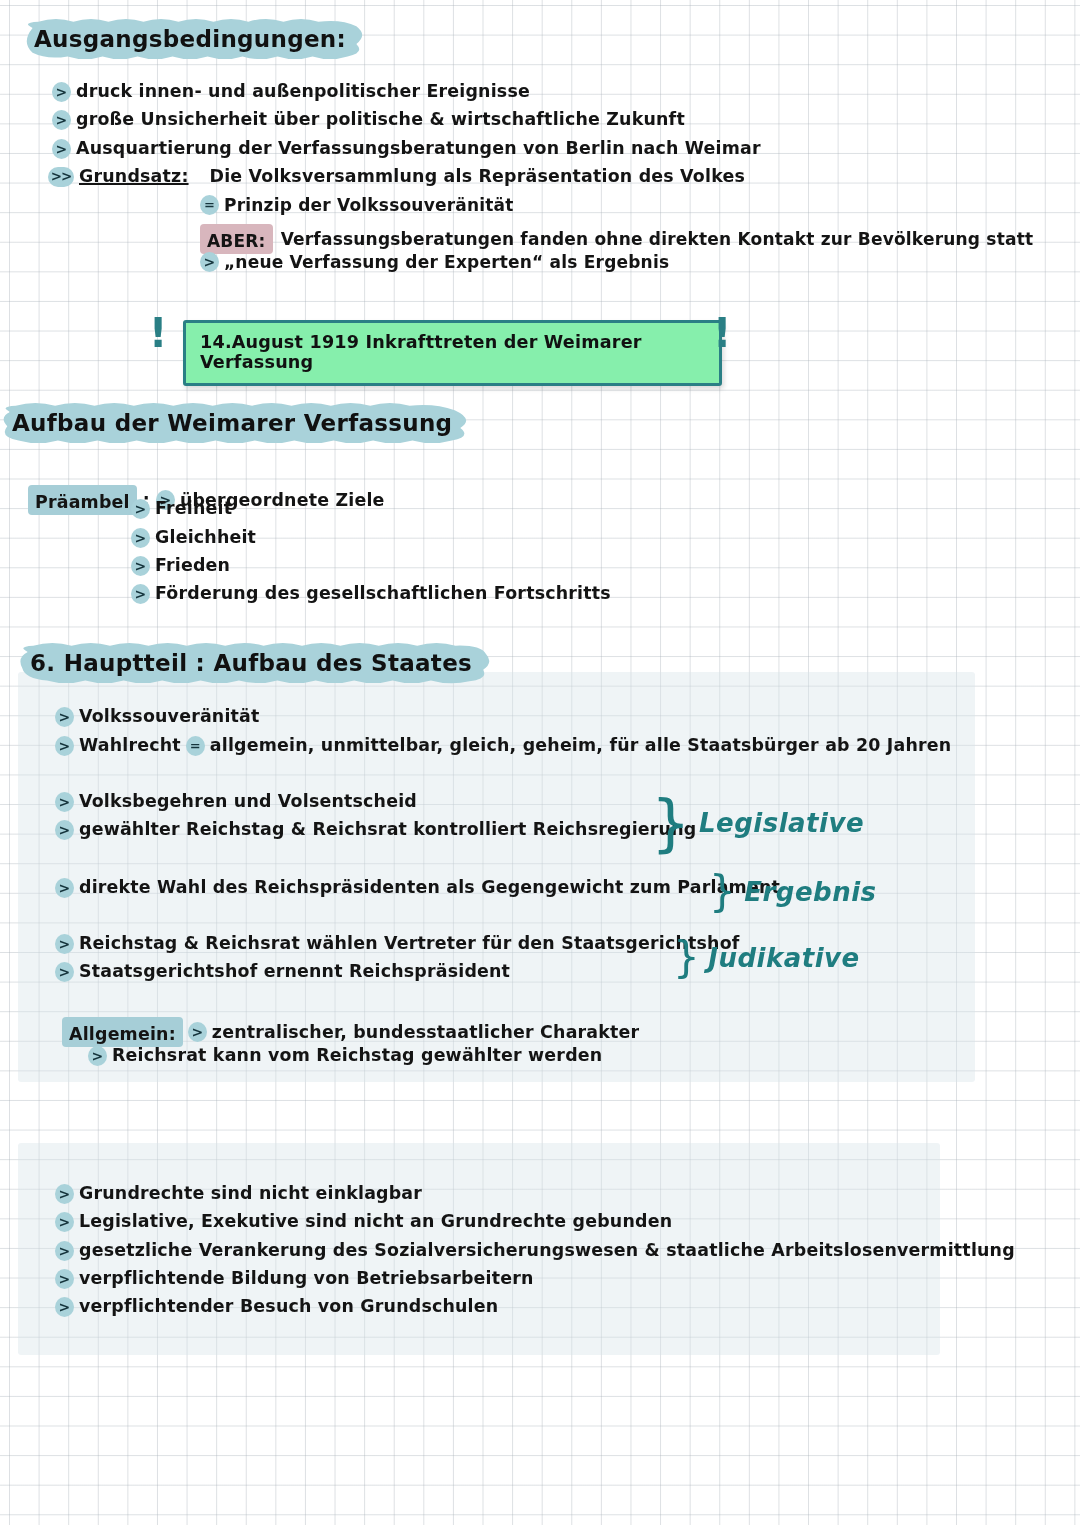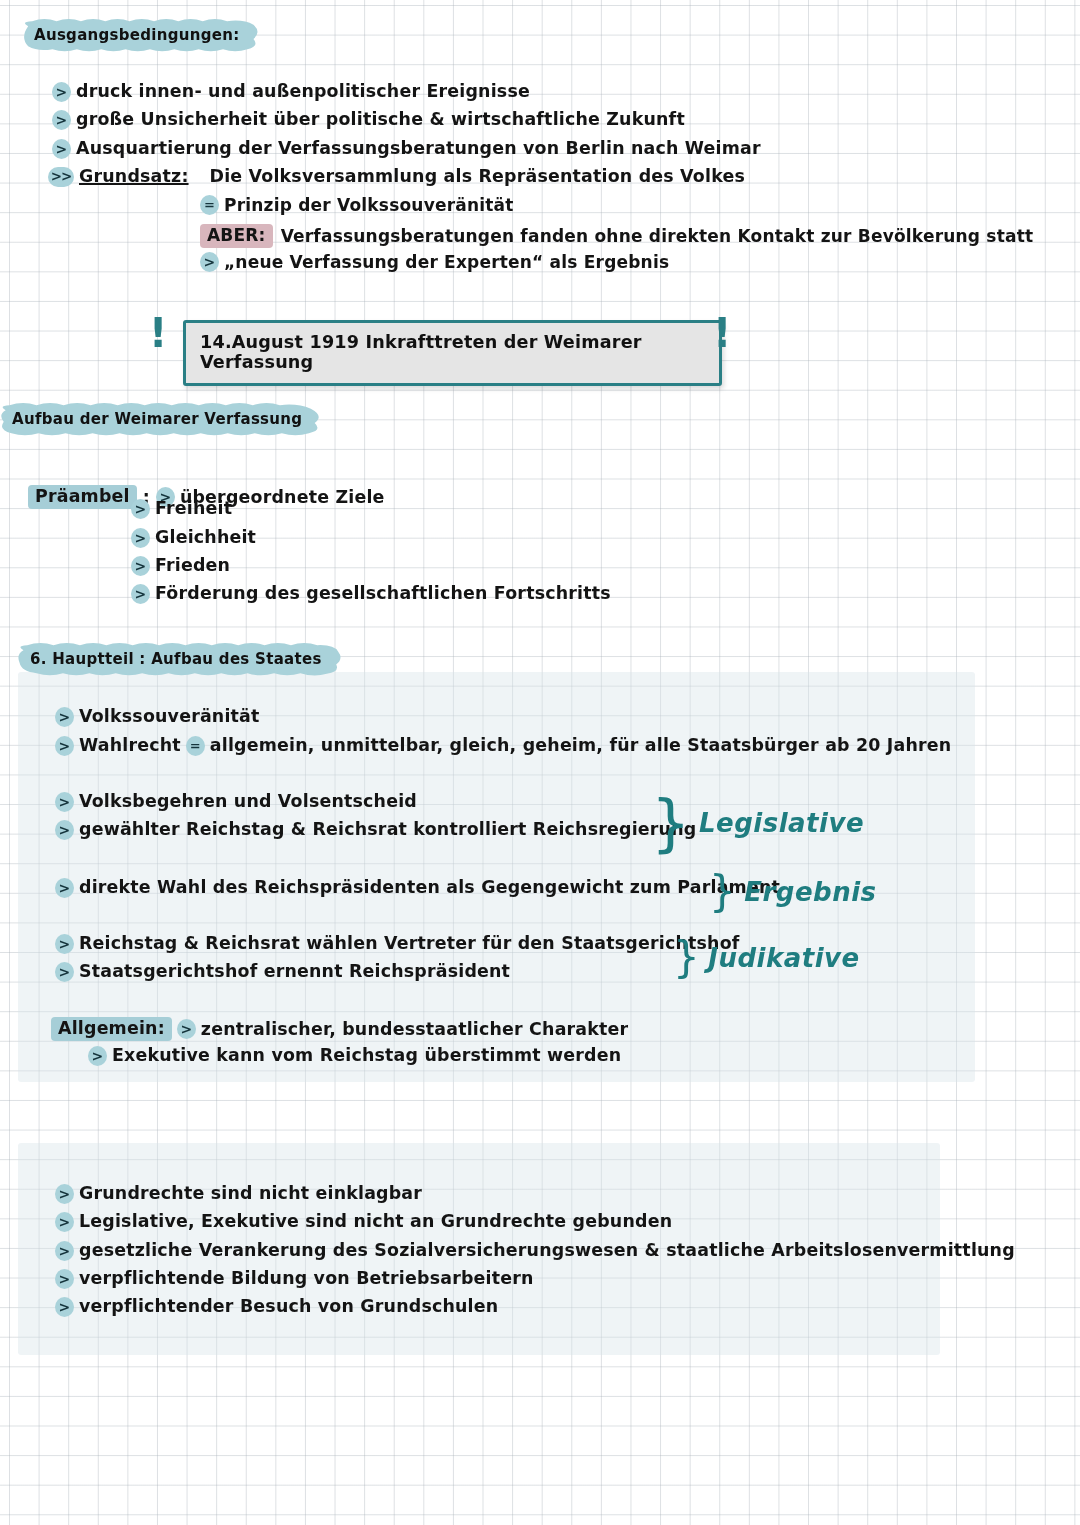--- a/index.html
+++ b/index.html
@@ -43,39 +43,39 @@
     letter-spacing: 0.2px;
     line-height: 1.1;
     font-weight: 600;
   }
 
   
   .cloud-head {
     position: absolute;
     display: inline-flex;
     align-items: center;
-    font-size: 15px;
+    font-size: 23px;
     font-weight: 700;
     letter-spacing: 0.3px;
     color: #111;
     padding: 7px 22px 8px 16px;
     z-index: 3;
   }
   .cloud-head .cloud-bg {
     position: absolute;
     left: 0; right: 0; top: 0; bottom: 0;
     z-index: -1;
   }
   .cloud-head .cloud-bg svg { display: block; width: 100%; height: 100%; }
   .cloud-head > span.txt { position: relative; z-index: 2; }
 
   
   .hl {
     display: inline-block;
-    padding: 2px 7px 3px 7px;
+    padding: 8px 7px 3px 7px;
     border-radius: 4px;
     background: #a6ced7;
     font-weight: 700;
   }
   .hl.pink { background: #d8b6bd; }
   .hl.underline-txt { text-decoration: underline; text-decoration-thickness: 2px; background: none; padding: 0; }
 
   
   .bul {
     display: inline-flex;
@@ -95,21 +95,21 @@
   .bul.wide { width: 26px; border-radius: 11px; font-size: 13.5px; letter-spacing: -1px; }
   .bul.eq { font-size: 13px; }
   .bul.inline { margin-left: 5px; }
 
   
   .boxed {
     position: absolute;
     display: flex;
     align-items: center;
     border: 3px solid #2a7f85;
-    background: #e5e5e5;
+    background: #86efac;
     border-radius: 3px;
     padding: 9px 14px 11px 14px;
     font-size: 17.6px;
     font-weight: 600;
     color: #111;
     letter-spacing: 0.2px;
     box-shadow: 2px 3px 5px rgba(0,0,0,0.14);
   }
   .bang {
     position: absolute;
@@ -292,28 +292,28 @@
   </div>
   <div class="hand" style="left:709px; top:875px;">
     <span class="brace small">}</span>
     <span>Ergebnis</span>
   </div>
   <div class="hand" style="left:673px; top:941px;">
     <span class="brace small">}</span>
     <span>Judikative</span>
   </div>
 
-  <div class="row" style="left:51px; top:1017px;">
+  <div class="row" style="left:62px; top:1017px;">
     <span class="hl">Allgemein:</span>
     <span class="bul inline">&gt;</span>
     <span>zentralischer, bundesstaatlicher Charakter</span>
   </div>
   <div class="row" style="left:88px; top:1046px;">
     <span class="bul">&gt;</span>
-    <span>Exekutive kann vom Reichstag überstimmt werden</span>
+    <span>Reichsrat kann vom Reichstag gewählter werden</span>
   </div>
 
 
   <div class="row" style="left:55px; top:1184px;">
     <span class="bul">&gt;</span>
     <span>Grundrechte sind nicht einklagbar</span>
   </div>
   <div class="row" style="left:55px; top:1212px;">
     <span class="bul">&gt;</span>
     <span>Legislative, Exekutive sind nicht an Grundrechte gebunden</span>

